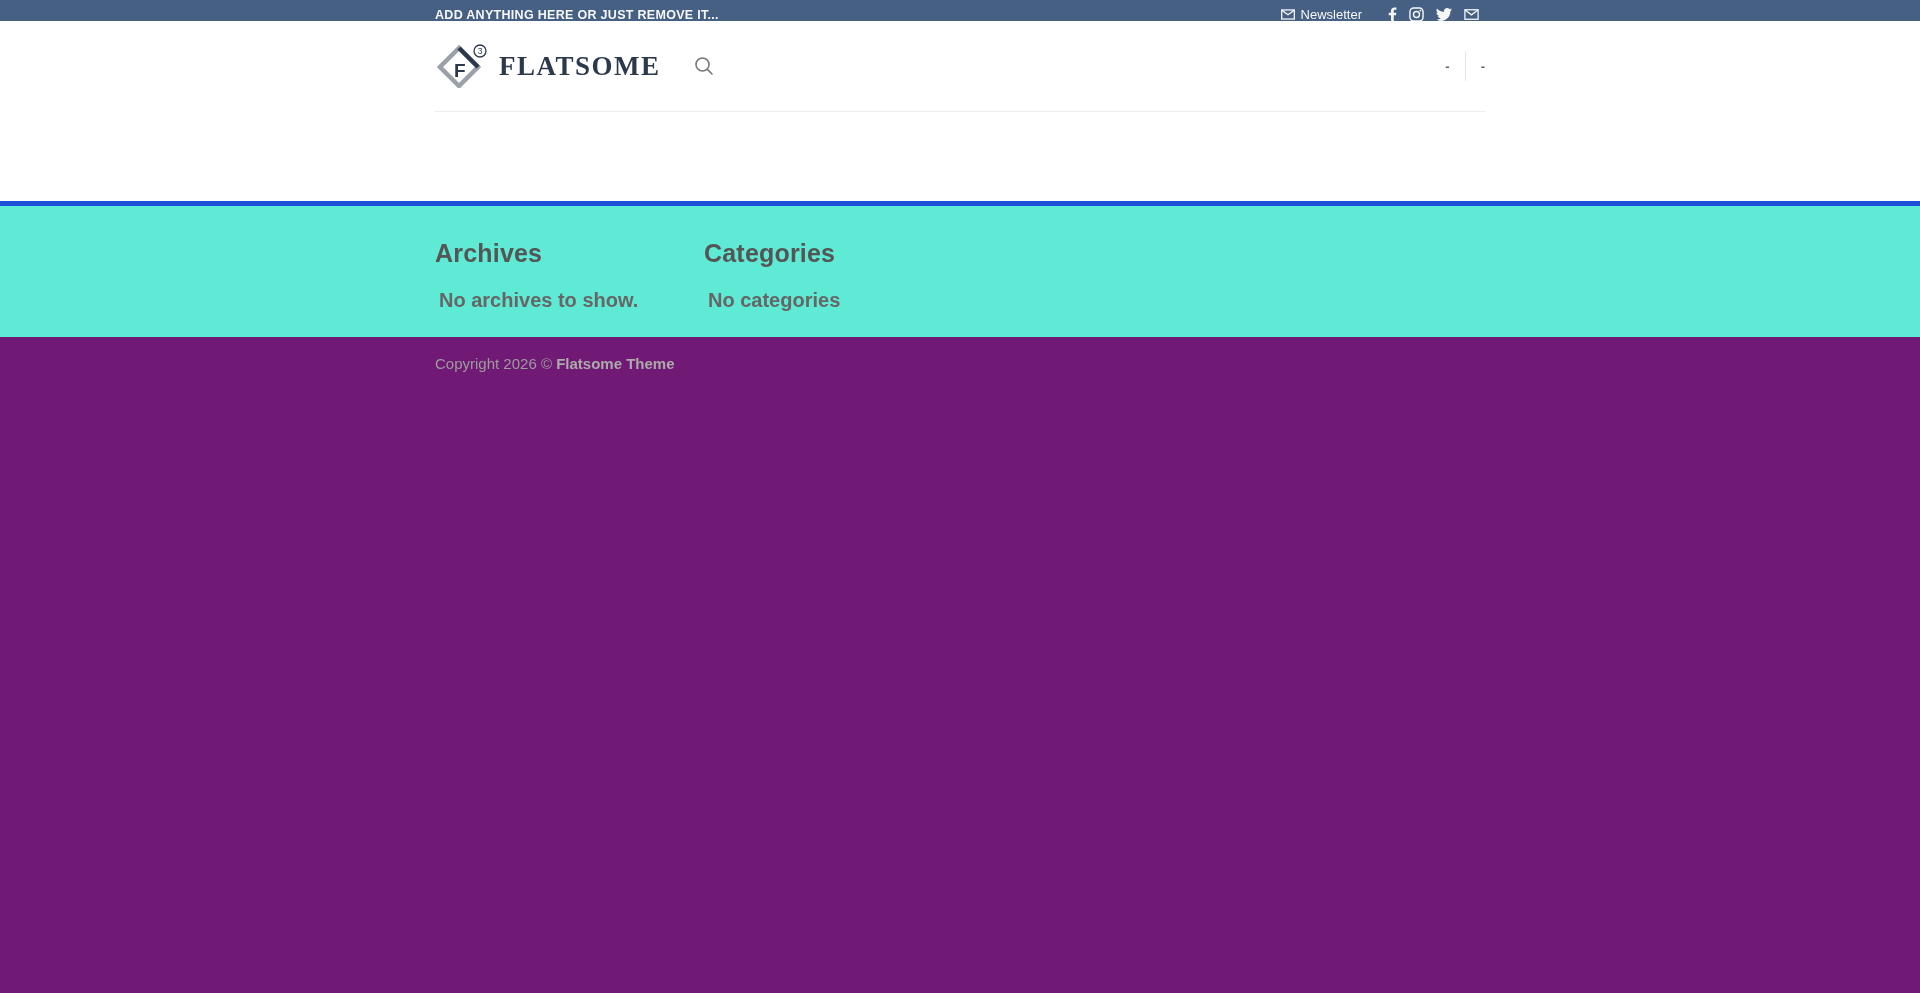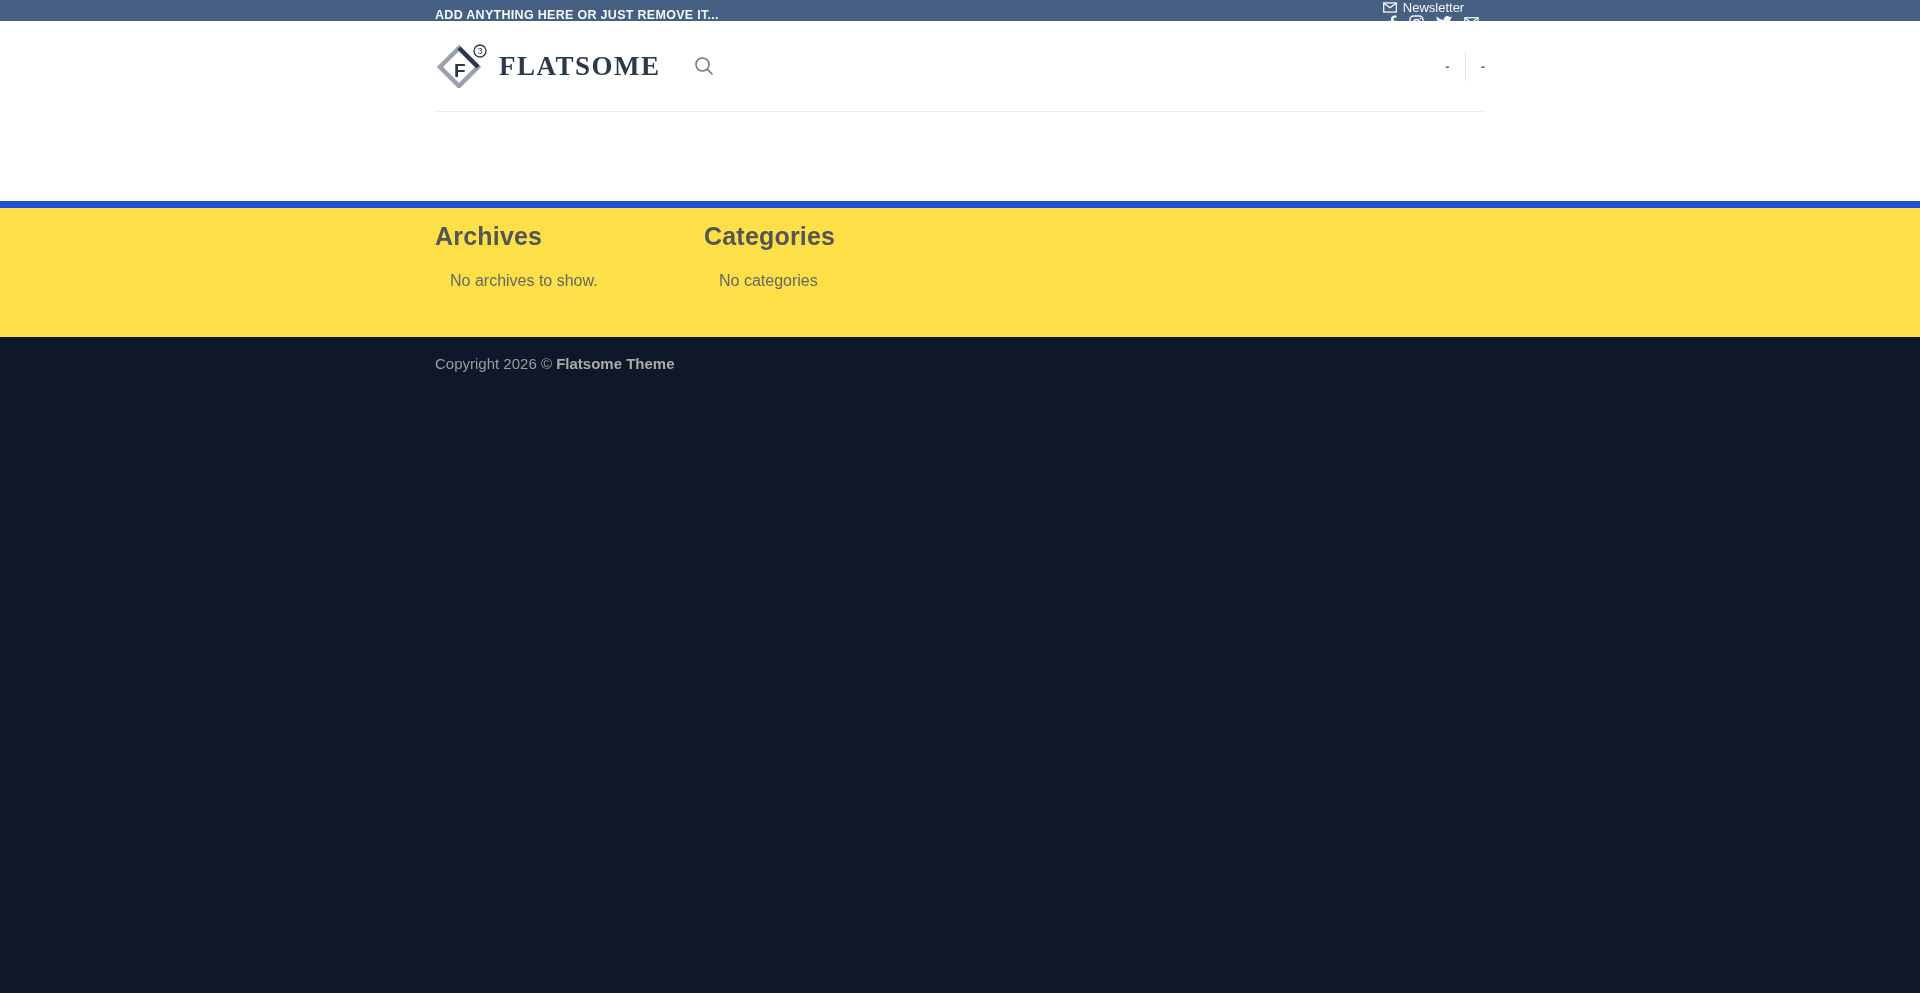--- a/index.html
+++ b/index.html
@@ -26,21 +26,21 @@
     align-items: center;
     justify-content: space-between;
   }
   .topbar-text {
     color: rgba(255,255,255,0.95);
     font-size: 12.5px;
     font-weight: 700;
     letter-spacing: 0.3px;
     text-transform: uppercase;
   }
-  .topbar-right { display: flex; align-items: center; flex-direction: column; }
+  .topbar-right { display: flex; align-items: center; }
   .newsletter {
     display: flex;
     align-items: center;
     gap: 6px;
     color: rgba(255,255,255,0.95);
     font-size: 13px;
     text-decoration: none;
     cursor: pointer;
   }
   .social { display: flex; align-items: center; margin-left: 20px; }
@@ -99,44 +99,45 @@
     height: 30px;
     background: #e6e6e6;
     margin: 0 15px;
   }
 
   
   .main { height: 89px; background: #ffffff; flex: 0 0 auto; }
 
   
   .footer-widgets {
-    border-top: 7px solid #1d4ed8;
-    background: #fde047;
+    border-top: 5px solid #1d4ed8;
+    background: #5eead4;
     height: 136px;
-    padding-top: 14px;
+    padding-top: 33px;
     flex: 0 0 auto;
   }
   .widgets-row { display: flex; }
   .widget { width: 269px; }
   .widget h3 {
     margin: 0 0 21px 0;
     font-size: 25px;
     font-weight: 700;
     color: #555555;
     letter-spacing: 0.2px;
   }
   .widget p {
-    margin: 15px;
-    font-size: 16px;
+    margin: 4px;
+    font-size: 20px;
     color: #666666;
+    font-weight: bold;
   }
 
   
   .absolute-footer {
-    background: #0f172a;
+    background: #701a75;
     flex: 1 1 auto;
     padding-top: 18px;
   }
   .copyright {
     margin: 0;
     font-size: 15px;
     color: #9c9c9c;
   }
   .copyright strong { color: #ababab; font-weight: 700; }
 

